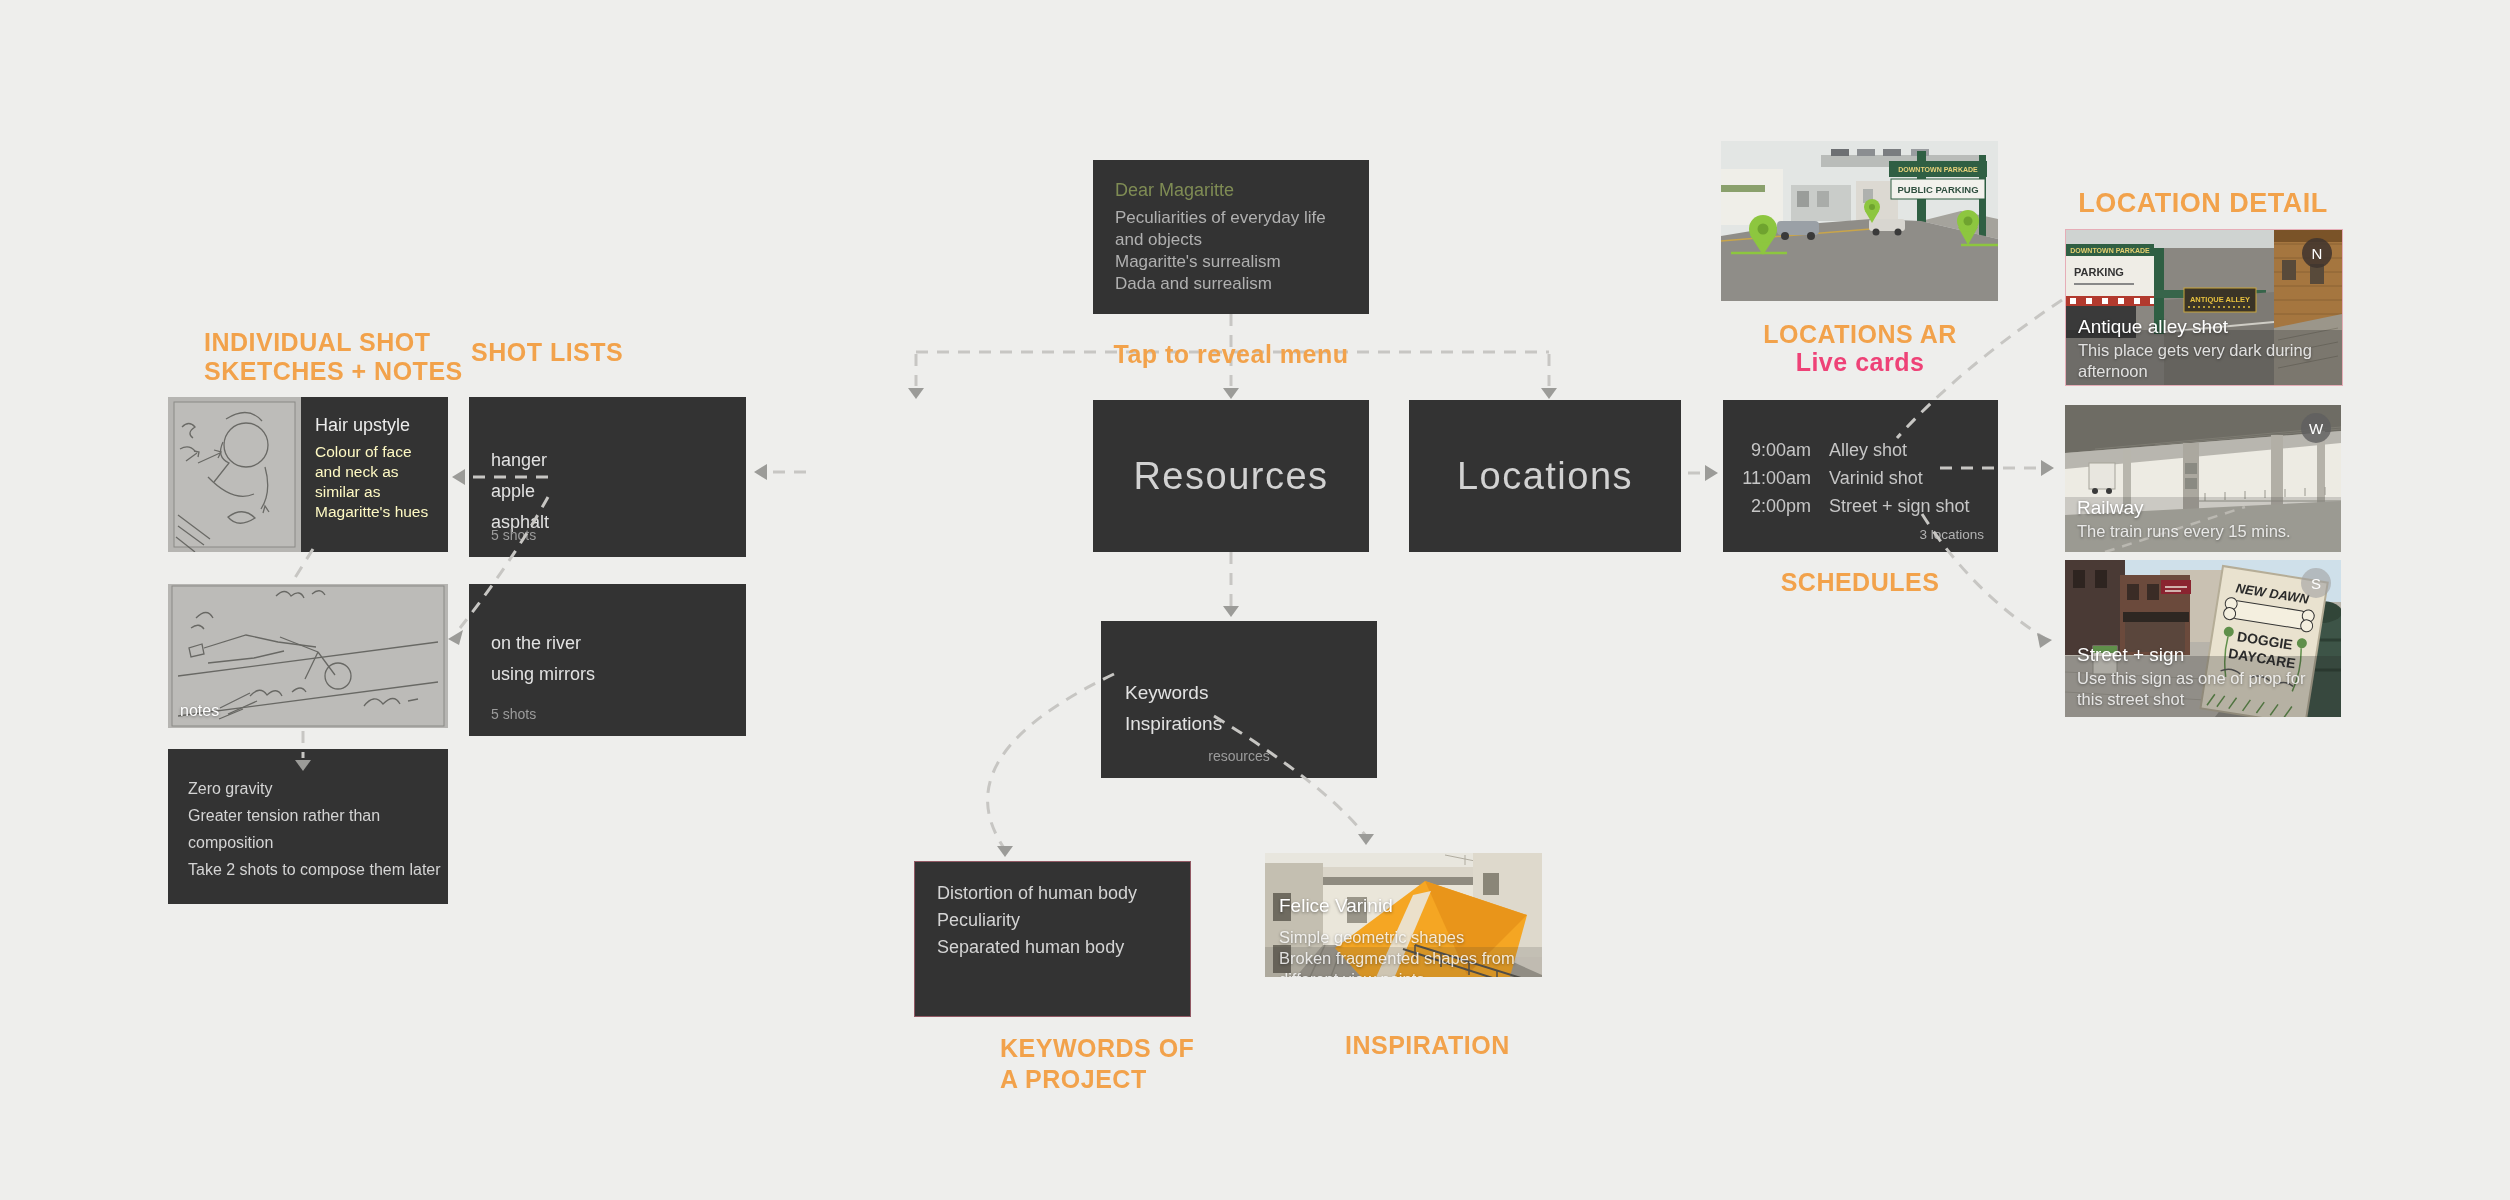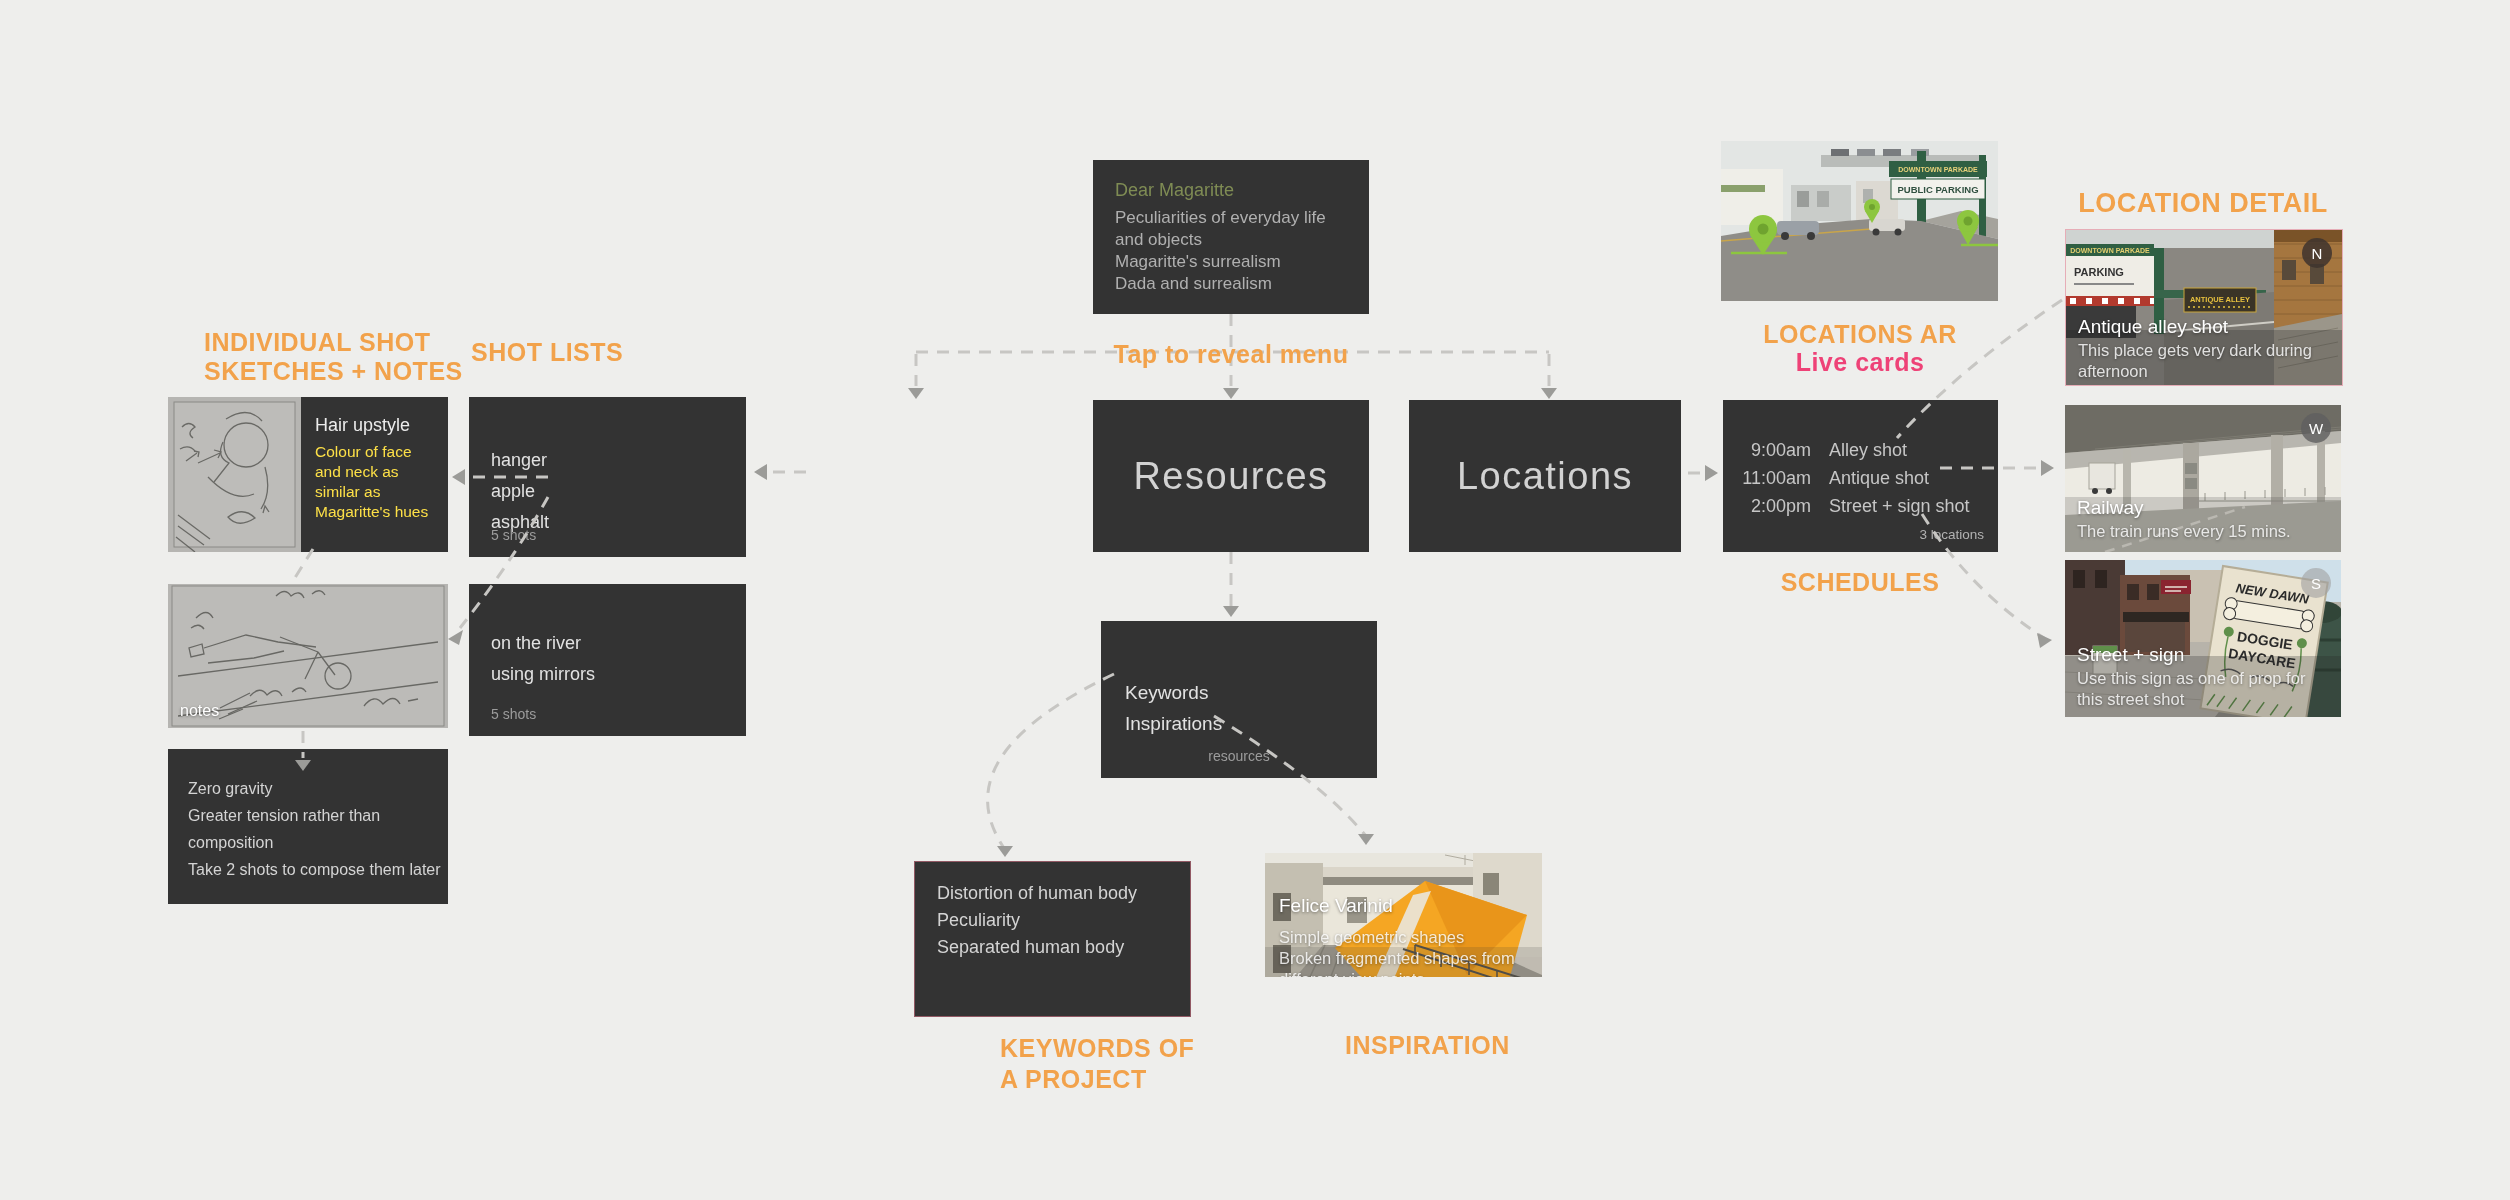--- a/index.html
+++ b/index.html
@@ -98,21 +98,21 @@
     <span class="menu-title">Locations</span>
   </div>
 
   <div class="card" style="left:1723px;top:400px;width:275px;height:152px;padding:36px 20px 0 18px;">
     <div class="sched-row">
       <span class="sched-time">9:00am</span>
       <span>Alley shot</span>
     </div>
     <div class="sched-row">
       <span class="sched-time">11:00am</span>
-      <span>Antique shot</span>
+      <span>Varinid shot</span>
     </div>
     <div class="sched-row">
       <span class="sched-time">2:00pm</span>
       <span>Street + sign shot</span>
     </div>
     <div class="small-note" style="right:14px;bottom:10px;font-size:13.5px;color:#b2b2b2;">3 locations</div>
   </div>
 
   <div class="card" style="left:168px;top:397px;width:280px;height:155px;display:flex;">
     <div class="photo" style="position:relative;width:133px;height:155px;flex:0 0 133px;">
@@ -129,21 +129,21 @@
           <path d="M12 52 q9 -5 15 2"></path>
           <path d="M18 64 l11 -8 m-3 -2 l5 1 -1 5"></path>
           <path d="M10 118 l32 24 m-32 -13 l26 19 m-28 -8 l19 15"></path>
           <path d="M60 120 q15 -11 27 1 q-17 11 -27 -1 z"></path>
           <path d="M97 70 q7 25 -4 42 m2 4 l2 -7 4 6"></path>
         </g>
       </svg>
     </div>
     <div style="padding:18px 10px 0 14px;">
       <div style="font-size:18px;color:#ececec;margin-bottom:6px;">Hair upstyle</div>
-      <div style="font-size:15.5px;line-height:20px;color:#fde047;width:124px;">Colour of face and neck as similar as Magaritte's hues</div>
+      <div style="font-size:15.5px;line-height:20px;color:#fef9c3;width:124px;">Colour of face and neck as similar as Magaritte's hues</div>
     </div>
   </div>
 
   <div class="photo" style="left:168px;top:584px;width:280px;height:144px;">
     <svg width="280" height="144" viewBox="0 0 280 144">
       <rect width="280" height="144" fill="#b6b5b2"></rect>
       <rect x="4" y="2" width="272" height="140" fill="#bcbbb8" stroke="#8a8a86"></rect>
       <g stroke="#5a5a56" fill="none" stroke-width="1.3" opacity=".85">
         <path d="M10 92 L270 58"></path>
         <path d="M10 132 L270 98"></path>

